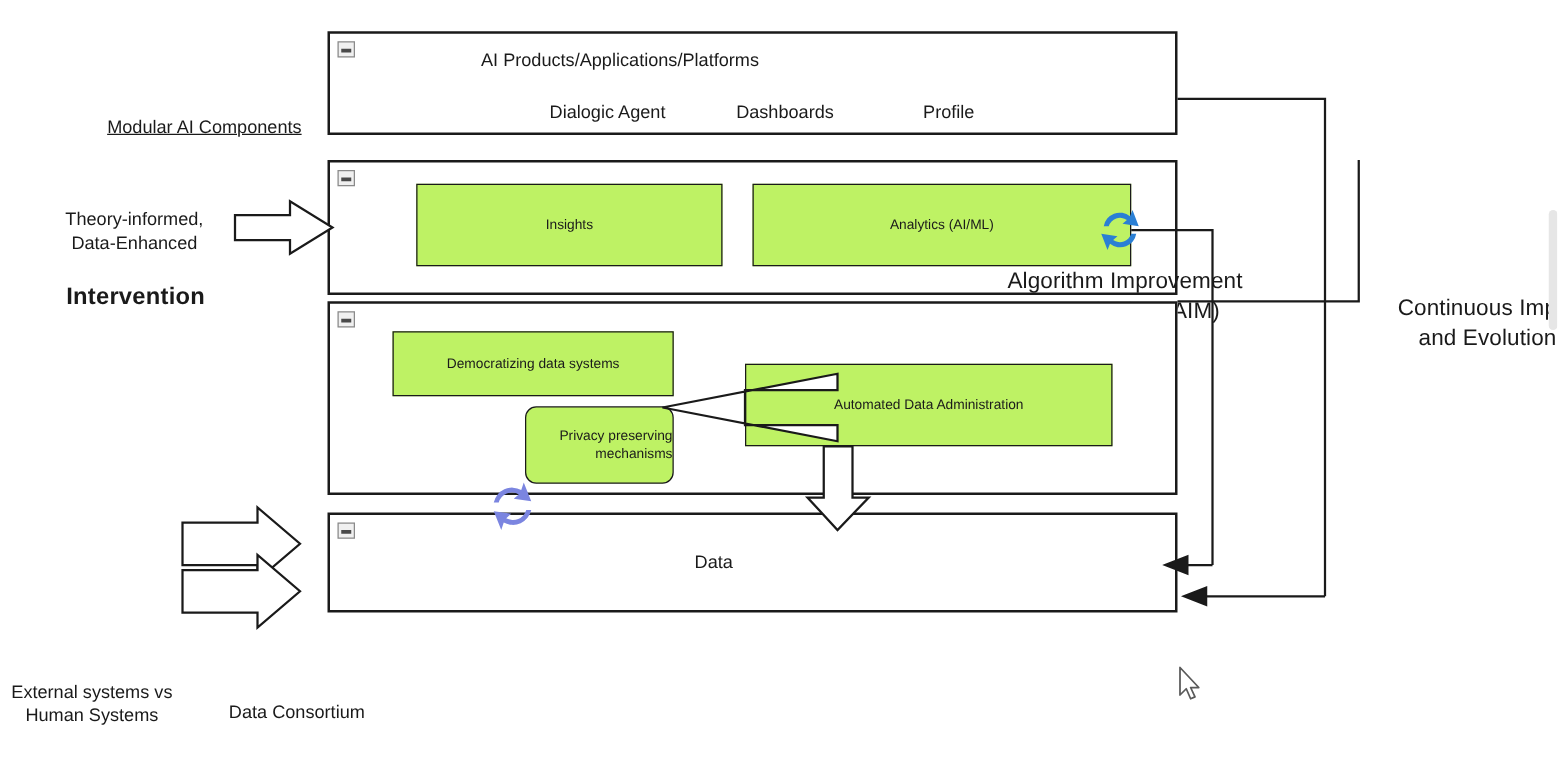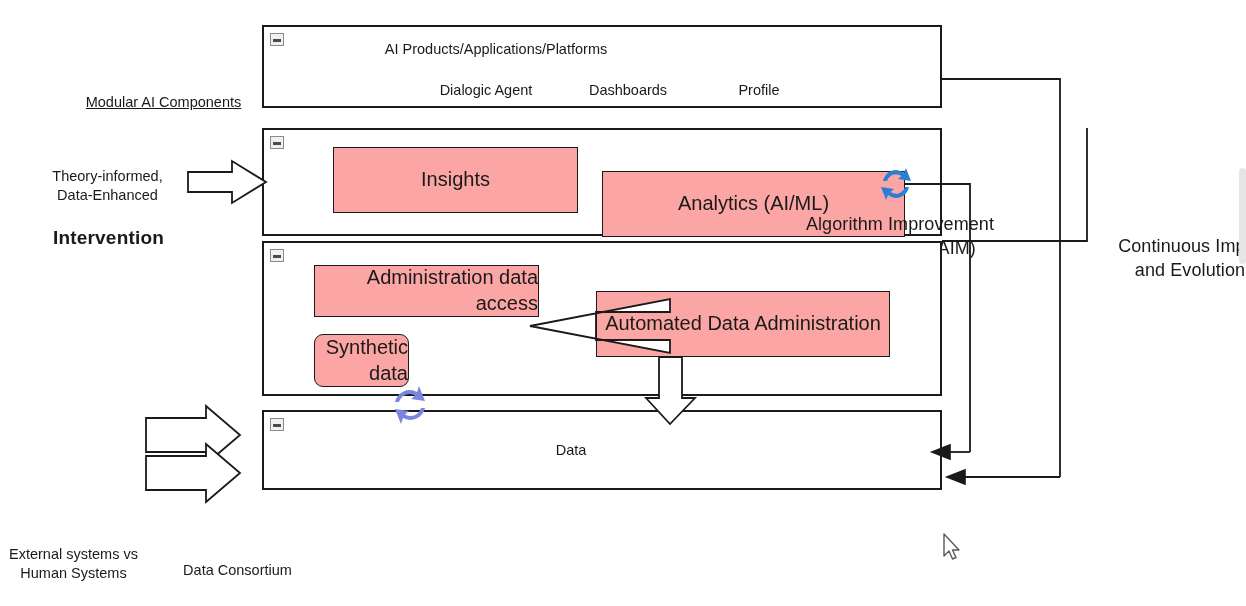--- a/index.html
+++ b/index.html
@@ -42,27 +42,27 @@
     top: 5px;
     width: 8px;
     height: 3px;
     background: #4a4a4a;
   }
 
   
   .node {
     position: absolute;
     border: 1.6px solid #1a1a1a;
-    background: #fca5a5;
+    background: #bef264;
     box-sizing: border-box;
     display: flex;
     align-items: center;
     justify-content: center;
     text-align: right;
-    font-size: 20px;
+    font-size: 11px;
     line-height: 1.28;
     color: #1a1a1a;
   }
   .node.rounded { border-radius: 9px; }
 
   
   .label {
     position: absolute;
     text-align: center;
     font-size: 14.5px;
@@ -127,31 +127,32 @@
   </div>
   <div class="label left" style="left:296px; top:40px; width:400px;">AI Products/Applications/Platforms</div>
   <div class="label" style="left:430px; top:81px; width:112px;">Dialogic Agent</div>
   <div class="label" style="left:576px; top:81px; width:104px;">Dashboards</div>
   <div class="label" style="left:722px; top:81px; width:74px;">Profile</div>
 
   <div class="lane" style="left:262px; top:128px; width:680px; height:108px;">
     <div class="collapse-btn"></div>
   </div>
   <div class="node" style="left:333px; top:147px; width:245px; height:66px;">Insights</div>
-  <div class="node" style="left:602px; top:147px; width:303px; height:66px;margin-top:24px;">Analytics (AI/ML)</div>
+  <div class="node" style="left:602px; top:147px; width:303px; height:66px;">Analytics (AI/ML)</div>
 
   <div class="label mid" style="left:760px; top:213px; width:280px;">Algorithm Improvement
 &amp; Monitoring (AIM)</div>
 
   <div class="lane" style="left:262px; top:241px; width:680px; height:155px;">
     <div class="collapse-btn"></div>
   </div>
-  <div class="node" style="left:314px; top:265px; width:225px; height:52px;">Administration data access</div>
-  <div class="node rounded" style="left:314px; top:334px; width:95px; height:53px;">Synthetic
-data</div>
+  <div class="node" style="left:314px; top:265px; width:225px; height:52px;">Democratizing data systems</div>
+  <div class="node rounded" style="left:420px; top:325px; width:119px; height:62px;">Privacy
+preserving
+mechanisms</div>
   <div class="node" style="left:596px; top:291px; width:294px; height:66px;">Automated Data Administration</div>
 
   <div class="lane" style="left:262px; top:410px; width:680px; height:80px;">
     <div class="collapse-btn"></div>
   </div>
   <div class="label" style="left:535px; top:441px; width:72px;">Data</div>
 
   <div class="scroll-track"></div>
 
   <svg id="overlay" viewBox="0 0 1246 606">

